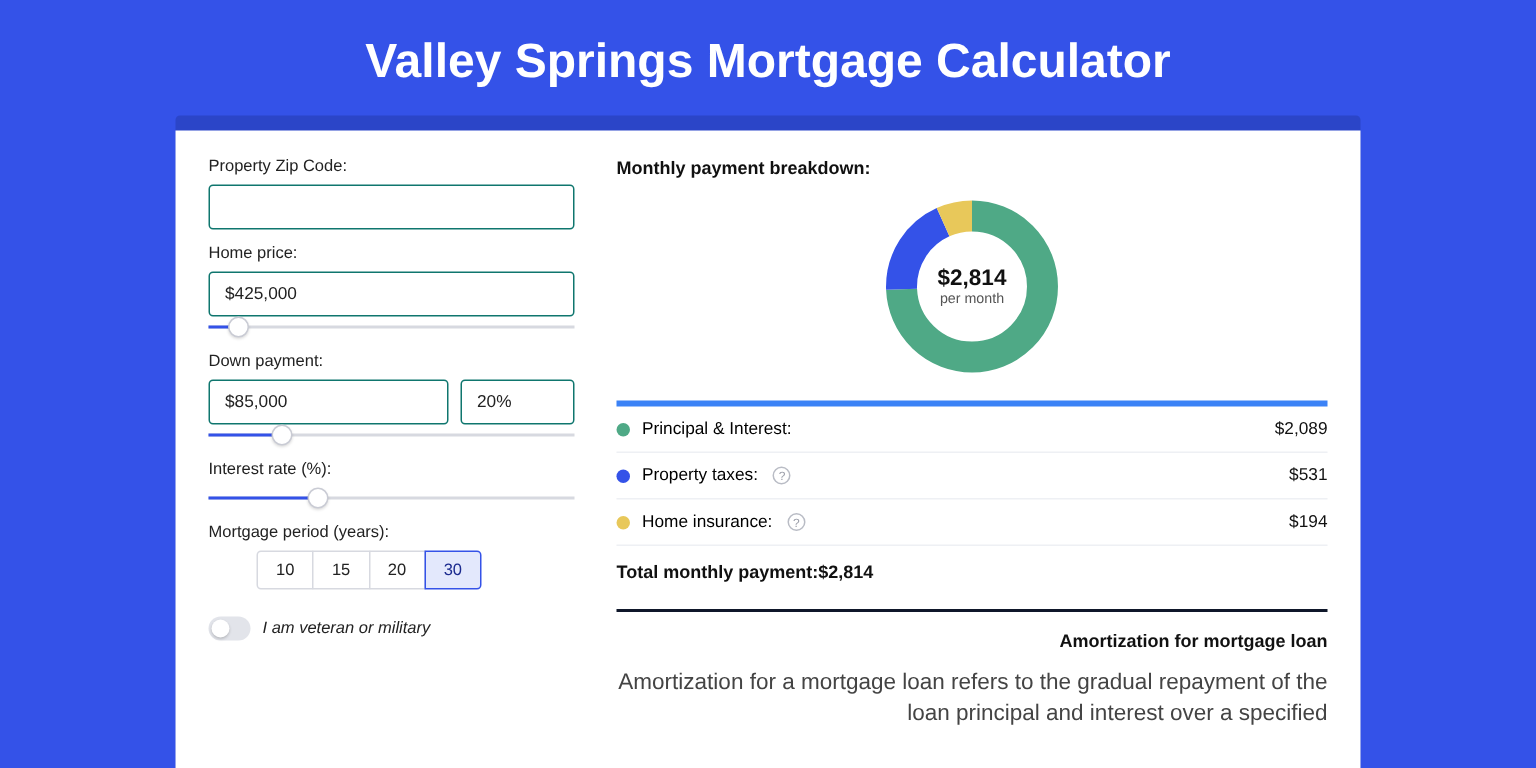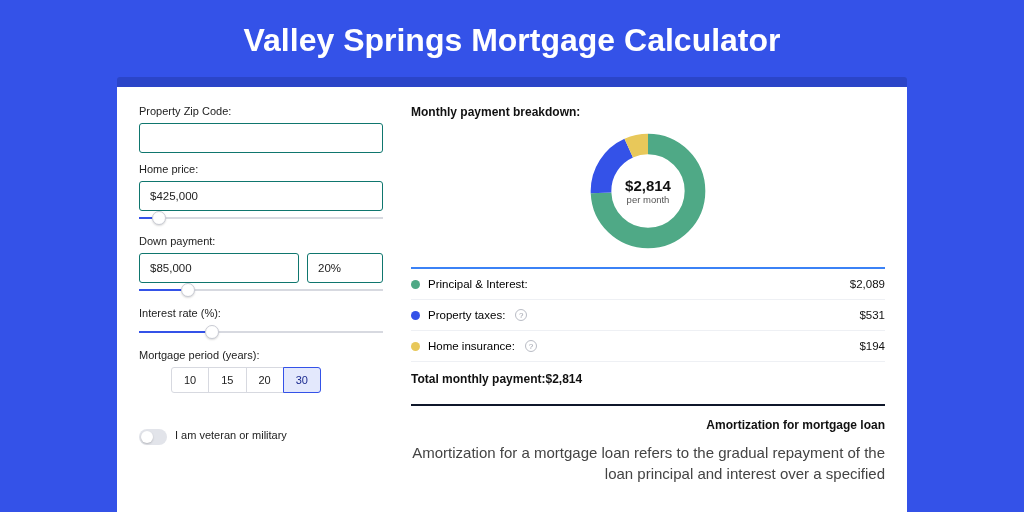--- a/index.html
+++ b/index.html
@@ -79,21 +79,21 @@
     background: #fff;
     font-size: 11px;
     padding: 6px 12px;
     cursor: pointer;
     margin-right: -1px;
     color: #222;
   }
   .term-btn:first-child { border-radius: 3px 0 0 3px; }
   .term-btn:last-child { border-radius: 0 3px 3px 0; margin-right: 0; }
   .term-btn.active { background: #e3e8fc; border-color: #3452e8; color: #1b2a8f; position: relative; z-index: 1; }
-  .toggle-row { display: flex; gap: 8px; margin-top: 36px; }
+  .toggle-row { display: flex; align-items: center; gap: 8px; margin-top: 18px; font-style: italic; }
   .toggle {
     width: 28px; height: 16px; background: #e2e4ea; border-radius: 10px; position: relative;
   }
   .toggle::after {
     content: ""; position: absolute; top: 2px; left: 2px; width: 12px; height: 12px;
     background: #fff; border-radius: 50%; box-shadow: 0 1px 2px rgba(0,0,0,0.2);
   }
   .toggle-label { font-size: 11px; color: #222; }
 
   .section-title { font-size: 12px; font-weight: 700; color: #111; }
@@ -105,21 +105,21 @@
     align-items: center; justify-content: center;
   }
   .donut-center .big { font-size: 15px; font-weight: 700; color: #111; }
   .donut-center .small { font-size: 9.5px; color: #555; }
 
   .legend { font-size: 11.5px; }
   .legend-row {
     display: flex; align-items: center; justify-content: space-between;
     padding: 9px 0; border-bottom: 1px solid #eef0f4;
   }
-  .legend-row:first-of-type { border-top: 2px solid #3b82f6; }
+  .legend-row:first-of-type { border-top: 4px solid #3b82f6; }
   .legend-left { display: flex; align-items: center; gap: 8px; }
   .dot { width: 9px; height: 9px; border-radius: 50%; display: inline-block; }
   .help {
     width: 12px; height: 12px; border: 1px solid #b9bcc5; border-radius: 50%;
     display: inline-flex; align-items: center; justify-content: center;
     font-size: 8px; color: #9a9da8; margin-left: 2px;
   }
   .legend-val { color: #111; }
   .total-row {
     display: flex; padding: 10px 0 14px;

